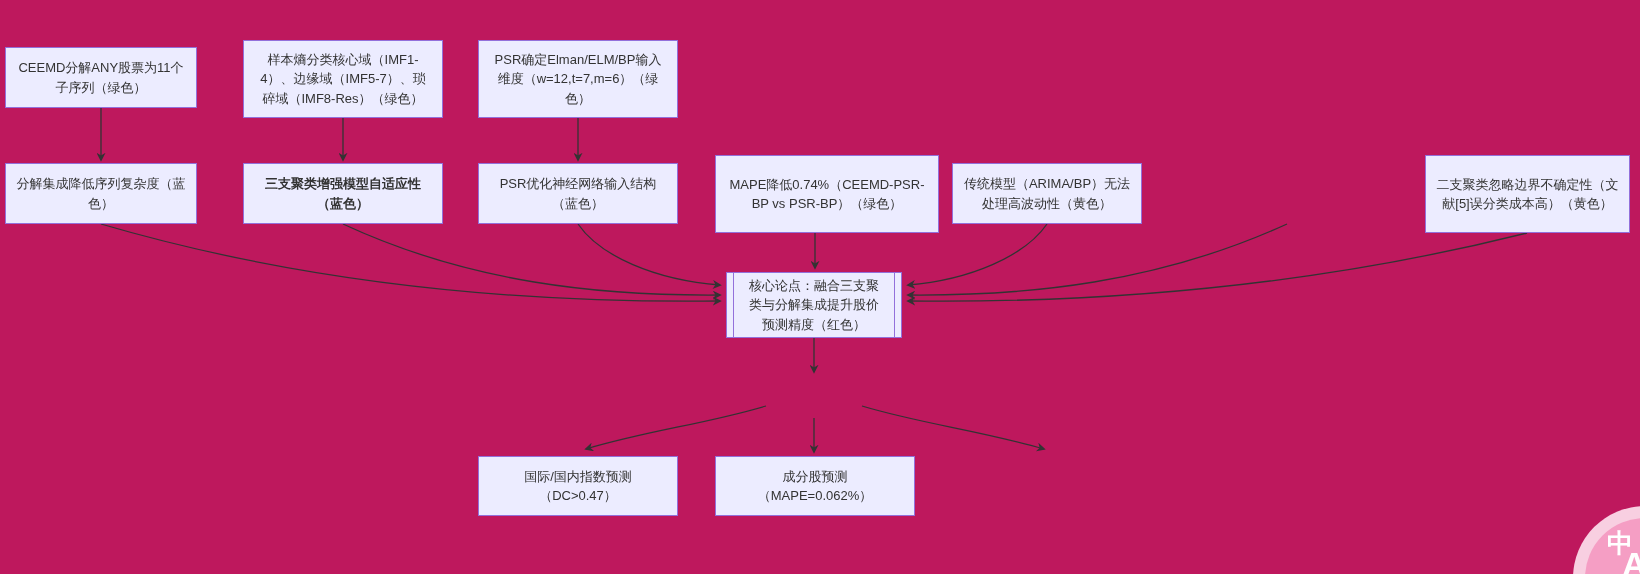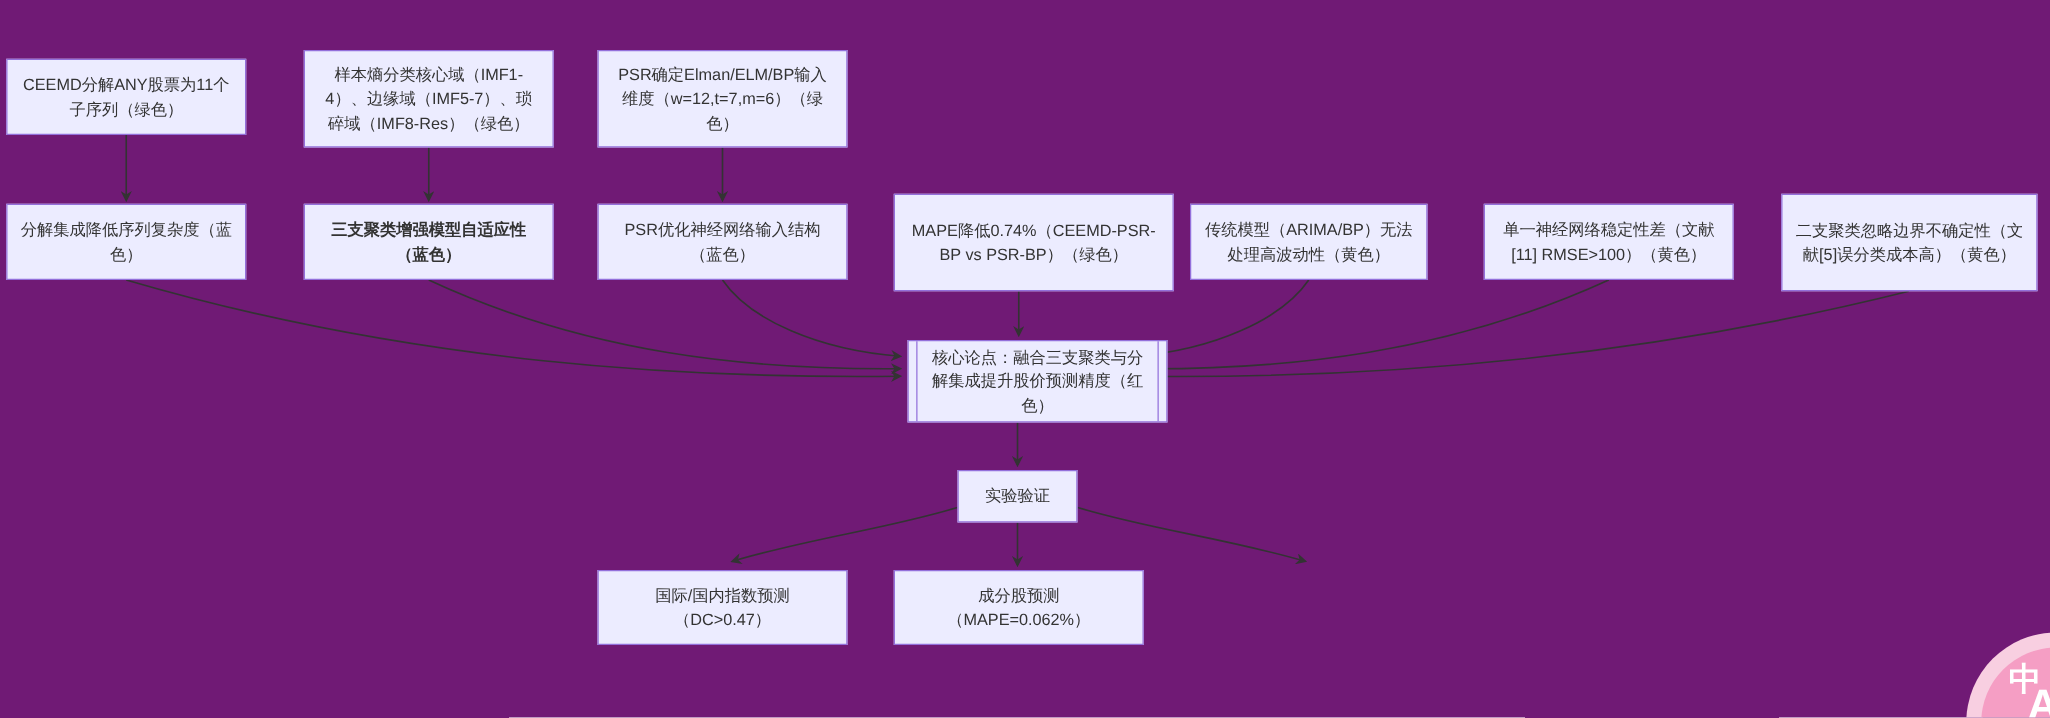--- a/index.html
+++ b/index.html
@@ -8,21 +8,21 @@
     --edge:#333333;
     --text:#333333;
     --button-pink:#F59EC4;
     --button-halo:#F8CFE1;
   }
   html,body{margin:0;padding:0;background:#fff;}
   .canvas{
     position:relative;
     width:1640px;height:574px;
     overflow:hidden;
-    background:#701a75;
+    background:#be185d;
     font-family:"Liberation Sans","DejaVu Sans",sans-serif;
     color:var(--text);
   }
   .edge-layer{position:absolute;left:0;top:0;z-index:1;}
   .node{
     position:absolute;
     box-sizing:border-box;
     background:var(--node-fill);
     border:1px solid var(--node-border);
     display:flex;align-items:center;justify-content:center;
@@ -42,21 +42,21 @@
   .n-ceemd      {left:5px;   top:47px;  width:192px; height:61px;}
   .n-entropy    {left:243px; top:40px;  width:200px; height:78px;}
   .n-psr-dim    {left:478px; top:40px;  width:200px; height:78px;}
   .n-decomp     {left:5px;   top:163px; width:192px; height:61px;}
   .n-threeway   {left:243px; top:163px; width:200px; height:61px;font-weight:bold;}
   .n-psr-opt    {left:478px; top:163px; width:200px; height:61px;}
   .n-mape       {left:715px; top:155px; width:224px; height:78px;}
   .n-traditional{left:952px; top:163px; width:190px; height:61px;text-align:center;}
   .n-singlenn   {left:1187px;top:163px; width:200px; height:61px;}
   .n-twoway     {left:1425px;top:155px; width:205px; height:78px;}
-  .n-core       {left:726px; top:272px; width:208px; height:66px; padding:4px 16px;font-family:Liberation Serif, serif;}
+  .n-core       {left:726px; top:272px; width:176px; height:66px; padding:4px 16px;font-family:Liberation Serif, serif;}
   .n-experiment {left:766px; top:376px; width:96px;  height:42px;}
   .n-index      {left:478px; top:456px; width:200px; height:60px;}
   .n-component  {left:715px; top:456px; width:200px; height:60px;}
   .n-robust     {left:952px; top:456px; width:190px; height:60px;}
   
   .translate-btn{
     position:absolute;left:1585px;top:518px;
     width:120px;height:120px;border-radius:50%;
     background:var(--button-pink);
     box-shadow:0 0 0 12px var(--button-halo);
@@ -95,26 +95,24 @@
 
   <div class="node n-ceemd">CEEMD分解ANY股票为11个子序列（绿色）</div>
   <div class="node n-entropy">样本熵分类核心域（IMF1-4）、边缘域（IMF5-7）、琐碎域（IMF8-Res）（绿色）</div>
   <div class="node n-psr-dim">PSR确定Elman/ELM/BP输入维度（w=12,t=7,m=6）（绿色）</div>
 
   <div class="node n-decomp">分解集成降低序列复杂度（蓝色）</div>
   <div class="node n-threeway">三支聚类增强模型自适应性（蓝色）</div>
   <div class="node n-psr-opt">PSR优化神经网络输入结构（蓝色）</div>
   <div class="node n-mape">MAPE降低0.74%（CEEMD-PSR-BP vs PSR-BP）（绿色）</div>
   <div class="node n-traditional">传统模型（ARIMA/BP）无法处理高波动性（黄色）</div>
-  <div class="node n-singlenn">单一神经网络稳定性差（文献[11] RMSE&gt;100）（黄色）</div>
   <div class="node n-twoway">二支聚类忽略边界不确定性（文献[5]误分类成本高）（黄色）</div>
 
   <div class="node subroutine n-core">核心论点：融合三支聚类与分解集成提升股价预测精度（红色）</div>
 
-  <div class="node n-experiment">实验验证</div>
 
   <div class="node n-index">国际/国内指数预测（DC&gt;0.47）</div>
   <div class="node n-component">成分股预测（MAPE=0.062%）</div>
 
   <button class="translate-btn">
     <span class="zh">中</span>
     <span class="en">A</span>
   </button>
 
 </div>

